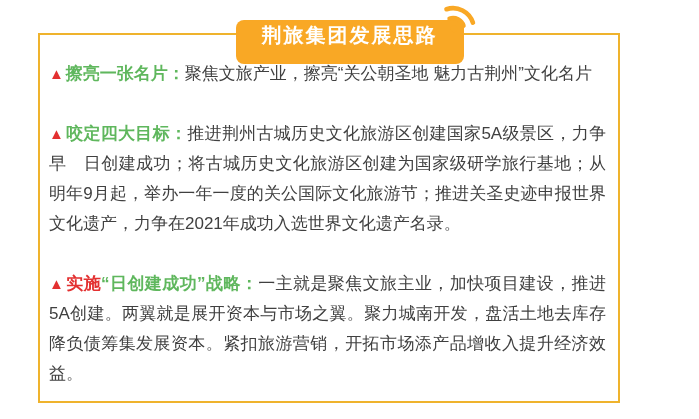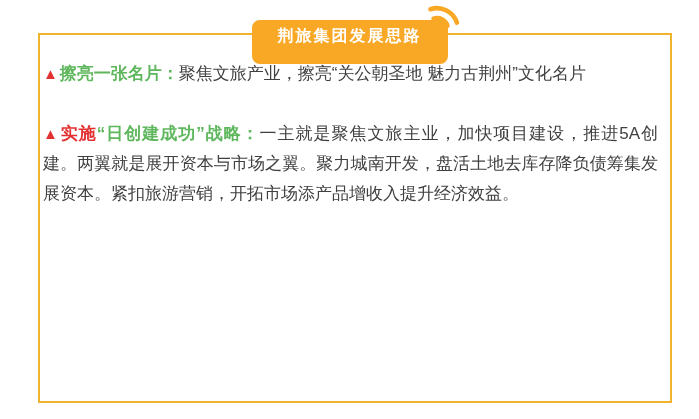--- a/index.html
+++ b/index.html
@@ -10,33 +10,33 @@
     --body-text:#404040;
   }
   *{margin:0;padding:0;box-sizing:border-box;}
   html,body{background:#ffffff;}
   body{
     font-family:"Liberation Sans","DejaVu Sans",sans-serif;
     width:699px;height:419px;position:relative;overflow:hidden;
   }
   .page{position:absolute;inset:0;background:#ffffff;}
   .card{
-    position:absolute;left:38px;top:33px;width:634px;height:370px;
+    position:absolute;left:38px;top:33px;width:582px;height:370px;
     border:2px solid var(--border-yellow);
     background:#ffffff;
-    padding:24px 12px 0 3px;
+    padding:24px 12px 0 9px;
   }
   .badge{
     position:absolute;left:50%;top:20px;transform:translateX(-50%);
     background:var(--accent-orange);
     color:#ffffff;
     height:44px;line-height:31px;
     padding:0 26px;
     border-radius:8px;
-    font-size:16px;font-weight:bold;letter-spacing:2px;
+    font-size:20px;font-weight:bold;letter-spacing:2px;
     white-space:nowrap;
     z-index:3;
   }
   .signal{
     position:absolute;right:-14px;top:-21px;width:34px;height:32px;
     transform:rotate(-18deg);
     z-index:2;
   }
   .para{
     font-size:17px;line-height:30px;color:var(--body-text);
@@ -61,19 +61,22 @@
       <path d="M4 6 a21 21 0 0 1 21 21" fill="none" stroke="#F9A825" stroke-width="4.6" stroke-linecap="round"></path>
     </svg>
   </div>
 
   <div class="card">
 
     <div class="para">
       <span class="marker">▲</span><span class="h-red"></span><span class="h-green">擦亮一张名片：</span><span class="body-text">聚焦文旅产业，擦亮“关公朝圣地 魅力古荆州”文化名片</span>
     </div>
 
+    <div class="para">
+      <span class="marker">▲</span><span class="h-red"></span><span class="h-green">咬定四大目标：</span><span class="body-text">推进荆州古城历史文化旅游区创建国家5A级景区，力争早　日创建成功；将古城历史文化旅游区创建为国家级研学旅行基地；从明年9月起，举办一年一度的关公国际文化旅游节；推进关圣史迹申报世界文化遗产，力争在2021年成功入选世界文化遗产名录。</span>
+    </div>
 
     <div class="para">
       <span class="marker">▲</span><span class="h-red">实施</span><span class="h-green">“日创建成功”战略：</span><span class="body-text">一主就是聚焦文旅主业，加快项目建设，推进5A创建。两翼就是展开资本与市场之翼。聚力城南开发，盘活土地去库存降负债筹集发展资本。紧扣旅游营销，开拓市场添产品增收入提升经济效益。</span>
     </div>
 
   </div>
 </div>
 
 </body></html>

